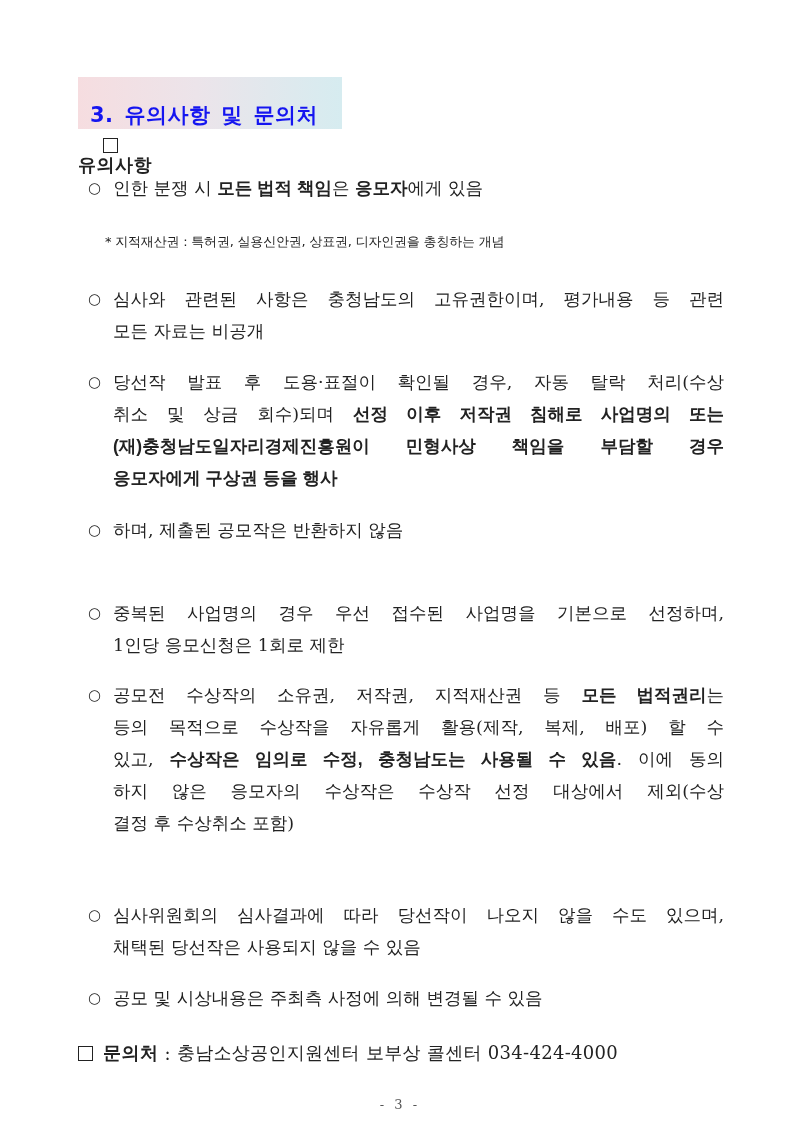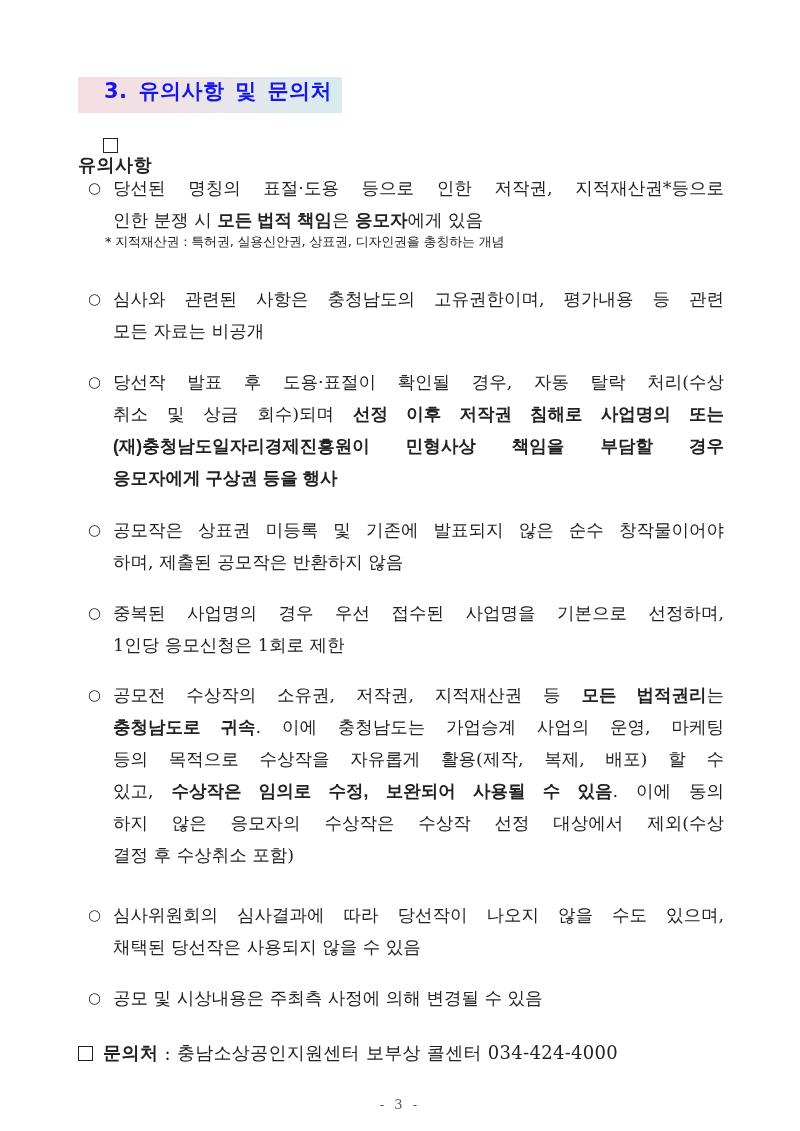--- a/index.html
+++ b/index.html
@@ -18,26 +18,26 @@
     .page {
       position: absolute;
       left: 0; top: 0;
       width: 800px; height: 1131px;
     }
     .section-heading {
       position: absolute;
       left: 78px;
       top: 77px;
       width: 264px;
-      height: 36px;
+      height: 52px;
       background: linear-gradient(90deg, #f6dde0 0%, #ece4ea 45%, #d6ecf0 100%);
       display: flex;
-      align-items: flex-start;
+      align-items: flex-end;
       box-sizing: border-box;
-      padding-left: 26px;
+      padding-left: 12px;
     }
     .section-heading span {
       font-family: "DejaVu Sans", "Liberation Sans", sans-serif;
       font-weight: bold;
       font-size: 21px;
       color: #1515f0;
       letter-spacing: 0.5px;
       word-spacing: 3px;
     }
     .sub-heading {
@@ -133,21 +133,20 @@
   </div>
 
   <div class="sub-heading" style="top:138px;flex-direction:column;">
     <span class="checkbox"></span>
     <span class="label">유의사항</span>
   </div>
 
   <div class="bullet-item" style="top:172px;">
     <span class="bullet-mark">○</span>
     <div class="bullet-text">
-        <span class="line"><span>당선된 명칭의 표절·도용 등으로 인한 저작권, 지적재산권*등으로</span></span>
         <span class="line last"><span>인한 분쟁 시 </span><span class="bold">모든 법적 책임</span><span>은 </span><span class="bold">응모자</span><span>에게 있음</span></span>
       </div>
   </div>
   <div class="footnote" style="top:232px;">* 지적재산권 : 특허권, 실용신안권, 상표권, 디자인권을 총칭하는 개념</div>
 
   <div class="bullet-item" style="top:283px;">
     <span class="bullet-mark">○</span>
     <div class="bullet-text">
         <span class="line"><span>심사와 관련된 사항은 충청남도의 고유권한이며, 평가내용 등 관련</span></span>
         <span class="line last"><span>모든 자료는 비공개</span></span>
@@ -160,40 +159,38 @@
         <span class="line"><span>당선작 발표 후 도용·표절이 확인될 경우, 자동 탈락 처리(수상</span></span>
         <span class="line"><span>취소 및 상금 회수)되며 </span><span class="bold">선정 이후 저작권 침해로 사업명의 또는</span></span>
         <span class="line"><span class="bold">(재)충청남도일자리경제진흥원이 민형사상 책임을 부담할 경우</span></span>
         <span class="line last"><span class="bold">응모자에게 구상권 등을 행사</span></span>
       </div>
   </div>
 
   <div class="bullet-item" style="top:514px;">
     <span class="bullet-mark">○</span>
     <div class="bullet-text">
-        <span class="line"><span>공모작은 상표권 미등록 및 기존에 발표되지 않은 순수 창작물이어야</span></span>
         <span class="line last"><span>하며, 제출된 공모작은 반환하지 않음</span></span>
       </div>
   </div>
 
   <div class="bullet-item" style="top:597px;">
     <span class="bullet-mark">○</span>
     <div class="bullet-text">
         <span class="line"><span>중복된 사업명의 경우 우선 접수된 사업명을 기본으로 선정하며,</span></span>
         <span class="line last"><span>1인당 응모신청은 1회로 제한</span></span>
       </div>
   </div>
 
   <div class="bullet-item" style="top:679px;">
     <span class="bullet-mark">○</span>
     <div class="bullet-text">
         <span class="line"><span>공모전 수상작의 소유권, 저작권, 지적재산권 등 </span><span class="bold">모든 법적권리</span><span>는</span></span>
-        <span class="line"><span class="bold">충청남도로 귀속</span><span>. 이에 충청남도는 가업승계 사업의 운영, 마케팅</span></span>
         <span class="line"><span>등의 목적으로 수상작을 자유롭게 활용(제작, 복제, 배포) 할 수</span></span>
-        <span class="line"><span>있고, </span><span class="bold">수상작은 임의로 수정, 보완되어 사용될 수 있음</span><span>. 이에 동의</span></span>
+        <span class="line"><span>있고, </span><span class="bold">수상작은 임의로 수정, 충청남도는 사용될 수 있음</span><span>. 이에 동의</span></span>
         <span class="line"><span>하지 않은 응모자의 수상작은 수상작 선정 대상에서 제외(수상</span></span>
         <span class="line last"><span>결정 후 수상취소 포함)</span></span>
       </div>
   </div>
 
   <div class="bullet-item" style="top:899px;">
     <span class="bullet-mark">○</span>
     <div class="bullet-text">
         <span class="line"><span>심사위원회의 심사결과에 따라 당선작이 나오지 않을 수도 있으며,</span></span>
         <span class="line last"><span>채택된 당선작은 사용되지 않을 수 있음</span></span>

